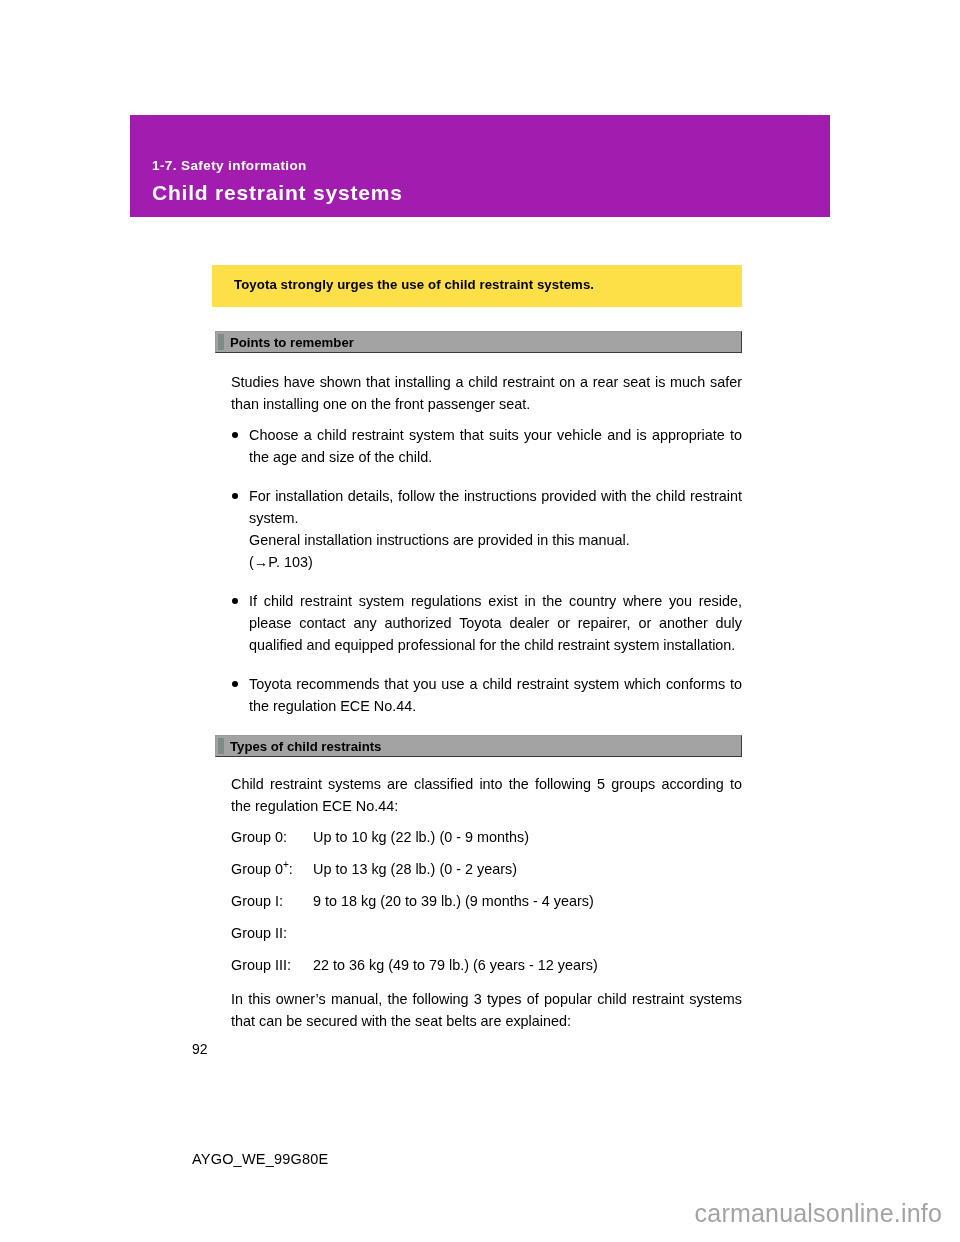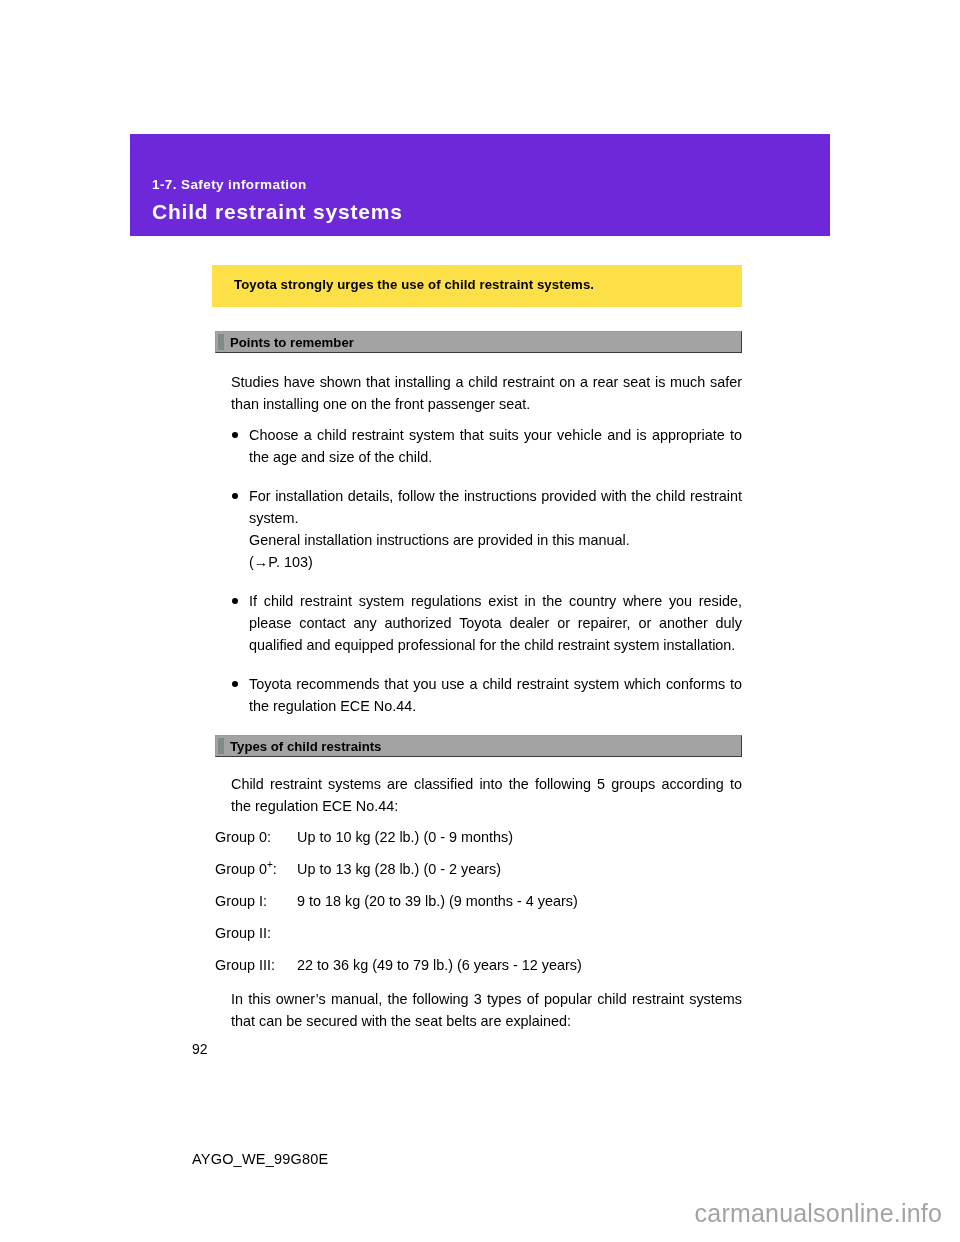--- a/index.html
+++ b/index.html
@@ -14,24 +14,24 @@
     position: relative;
     font-family: "Liberation Sans", sans-serif;
     color: #000000;
     overflow: hidden;
   }
 
   
   .header-band {
     position: absolute;
     left: 130px;
-    top: 134px;
+    top: 115px;
     width: 700px;
     height: 102px;
-    background: #6d28d9;
+    background: #a21caf;
     box-sizing: border-box;
     padding: 0 16px 0 22px;
   }
   .header-section {
     position: absolute;
     left: 22px;
     top: 43px;
     color: #ffffff;
     font-size: 13.5px;
     font-weight: bold;
@@ -141,21 +141,21 @@
   .bullet-sub {
     display: block;
     text-align: left;
   }
 
   
   #types-intro { top: 773px; }
 
   .group-list {
     position: absolute;
-    left: 215px;
+    left: 231px;
     top: 826px;
     width: 511px;
   }
   .group-row {
     display: flex;
     font-size: 14.4px;
     line-height: 22px;
     margin-bottom: 10px;
   }
   .group-row .g-label {

